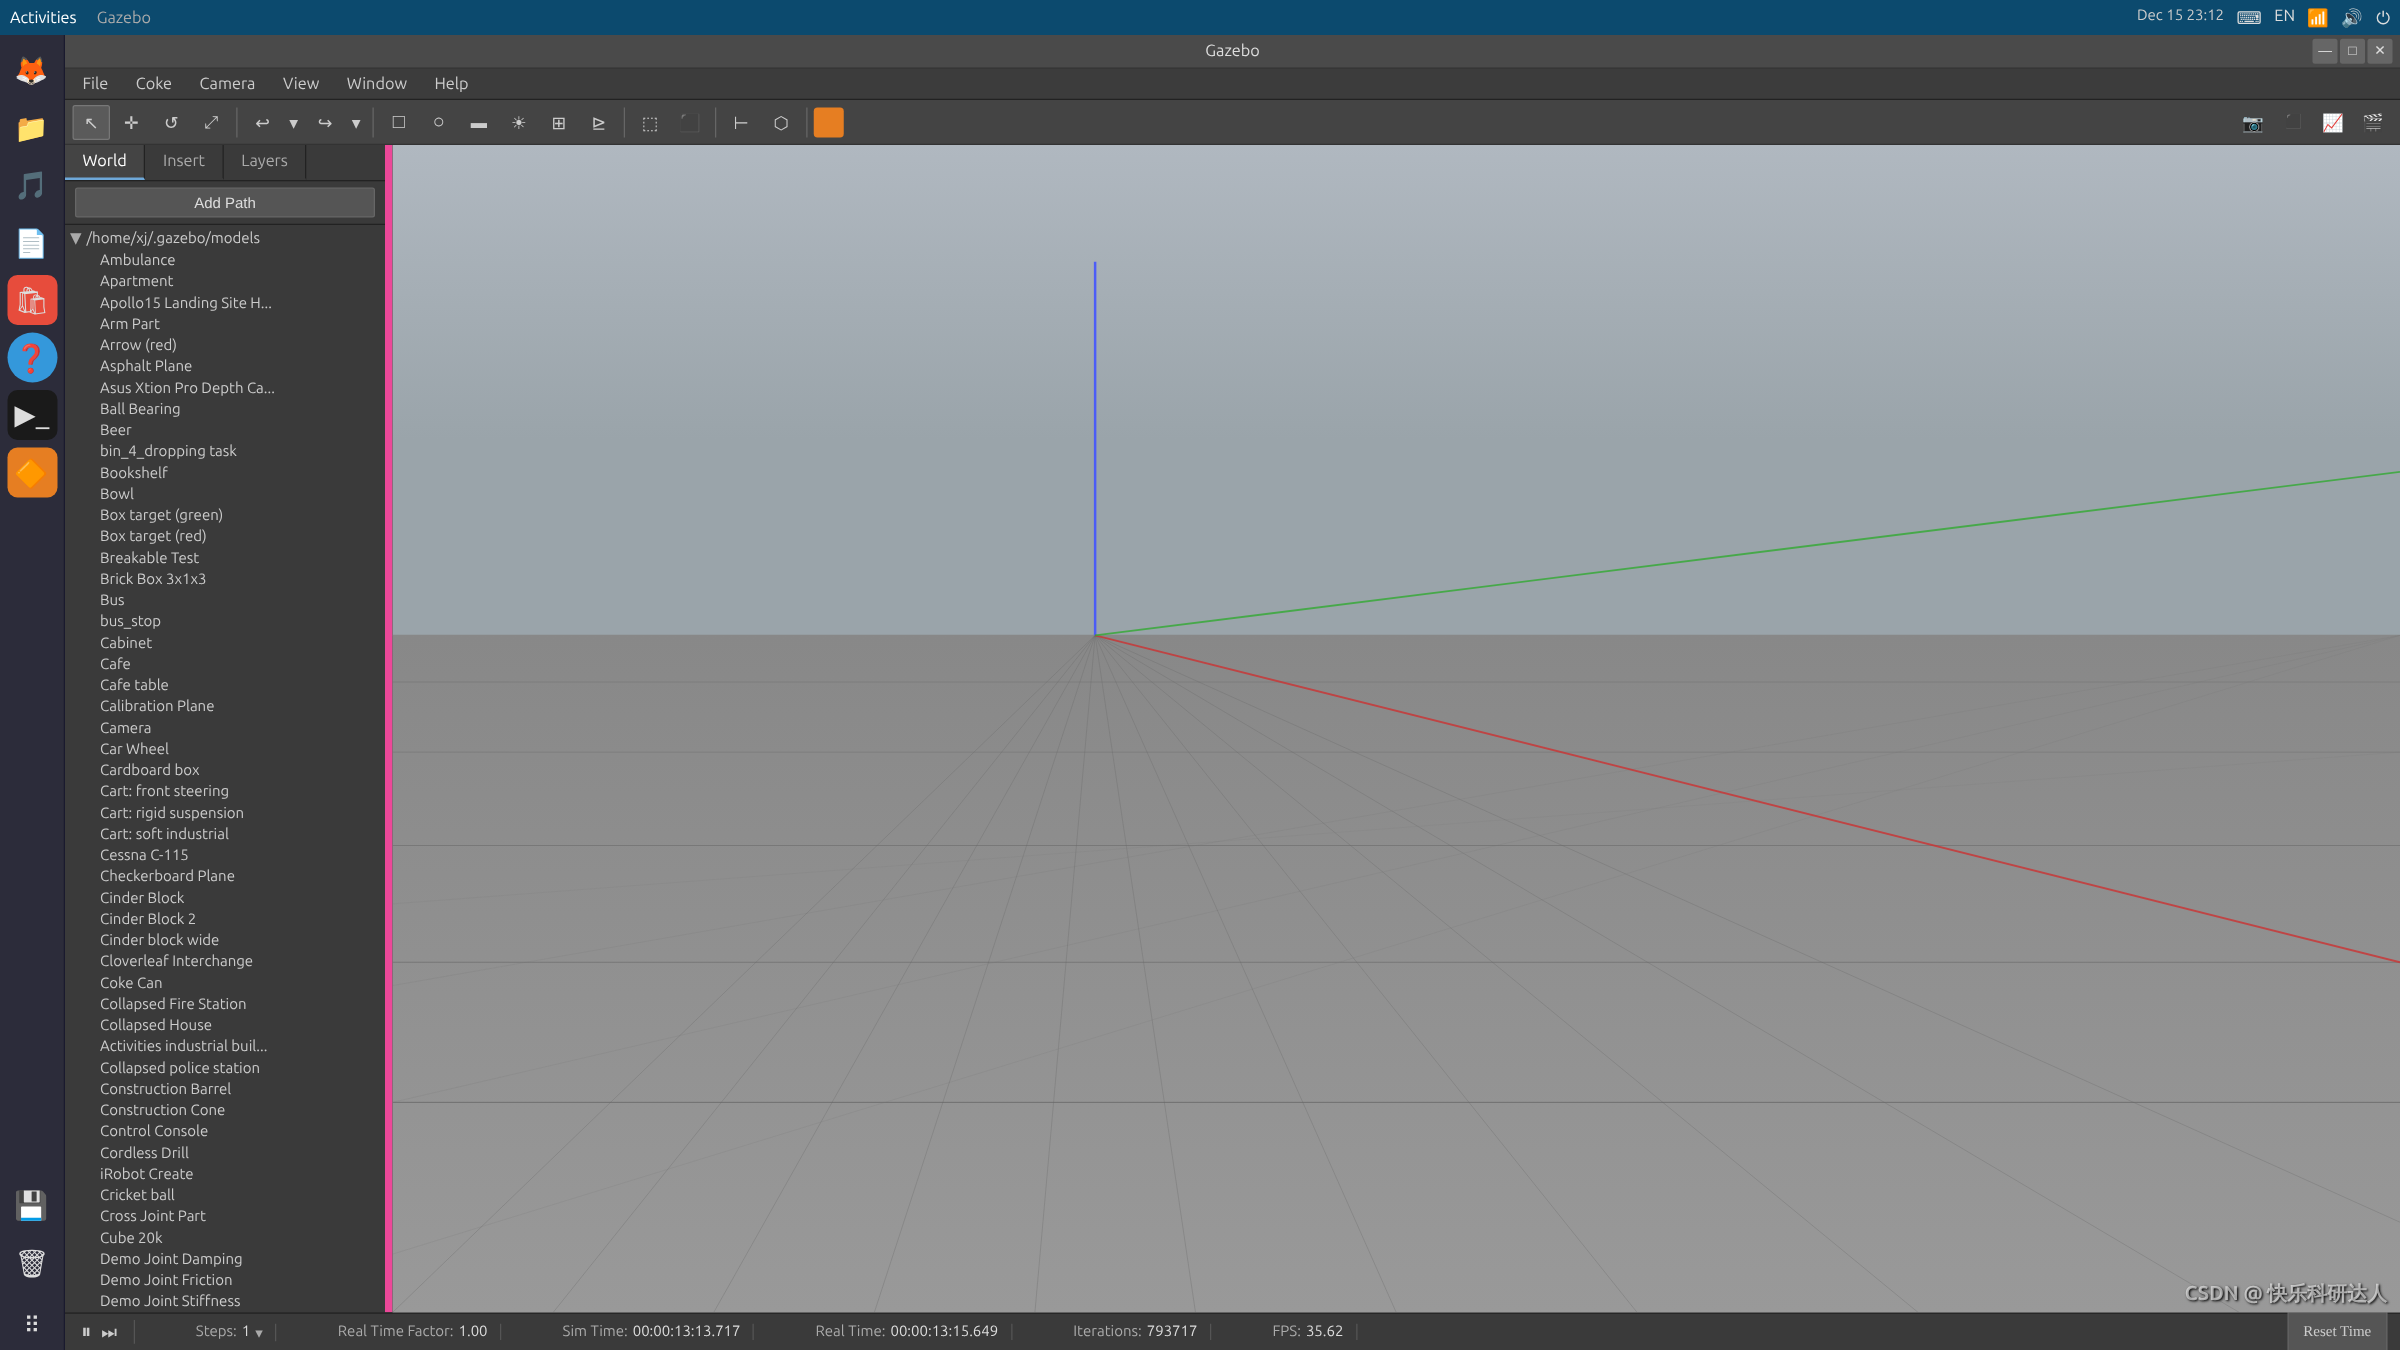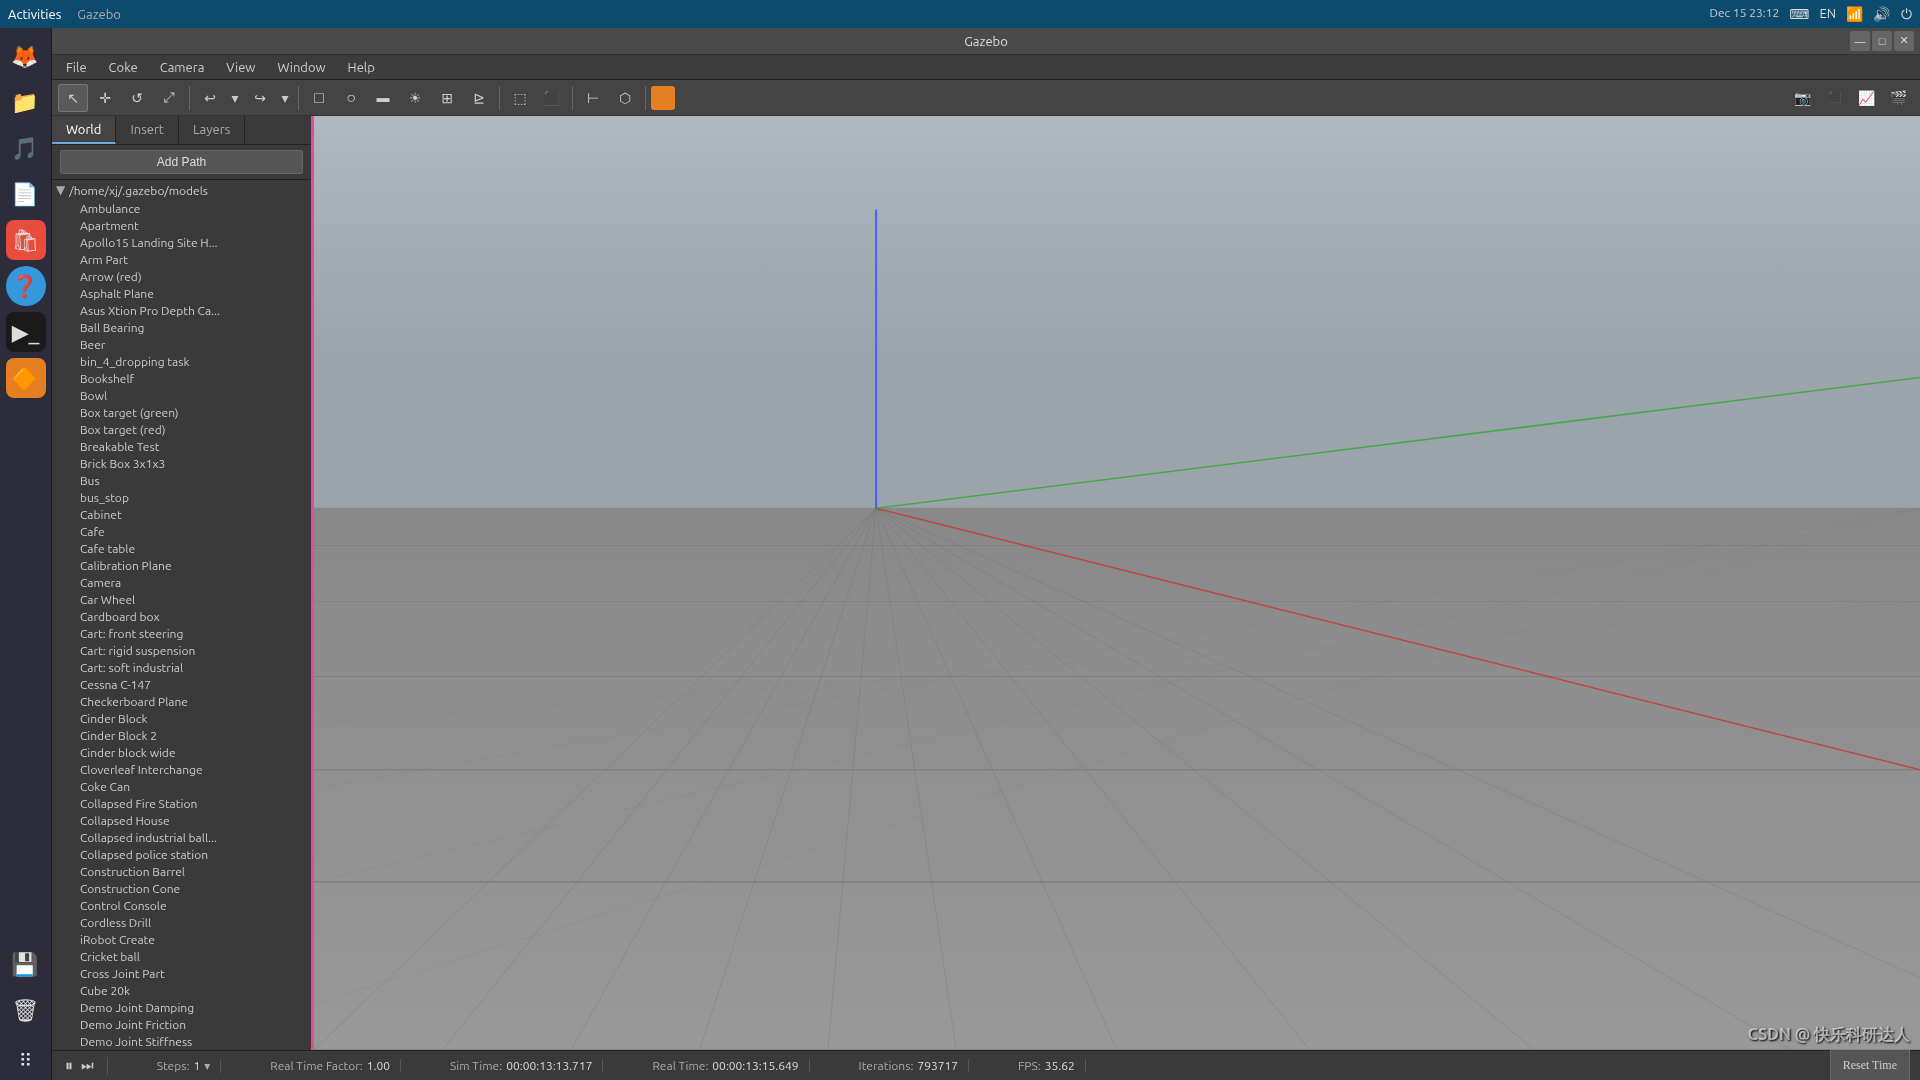--- a/index.html
+++ b/index.html
@@ -69,21 +69,21 @@
       display: flex;
       width: 100%;
       height: calc(1080px - 32px - 28px - 40px - 30px);
     }
 
     
     #left-panel {
       width: 262px;
       min-width: 262px;
       background: #3a3a3a;
-      border-right: 3px solid #ec4899;
+      border-right: 6px solid #ec4899;
       display: flex;
       flex-direction: column;
       overflow: hidden;
     }
 
     
     #tabs {
       display: flex;
       background: #3a3a3a;
       border-bottom: 1px solid #222;
@@ -448,30 +448,30 @@
             <div class="tree-item">Cabinet</div>
             <div class="tree-item">Cafe</div>
             <div class="tree-item">Cafe table</div>
             <div class="tree-item">Calibration Plane</div>
             <div class="tree-item">Camera</div>
             <div class="tree-item">Car Wheel</div>
             <div class="tree-item">Cardboard box</div>
             <div class="tree-item">Cart: front steering</div>
             <div class="tree-item">Cart: rigid suspension</div>
             <div class="tree-item">Cart: soft industrial</div>
-            <div class="tree-item">Cessna C-147</div>
+            <div class="tree-item">Cessna C-115</div>
             <div class="tree-item">Checkerboard Plane</div>
             <div class="tree-item">Cinder Block</div>
             <div class="tree-item">Cinder Block 2</div>
             <div class="tree-item">Cinder block wide</div>
             <div class="tree-item">Cloverleaf Interchange</div>
             <div class="tree-item">Coke Can</div>
             <div class="tree-item">Collapsed Fire Station</div>
             <div class="tree-item">Collapsed House</div>
-            <div class="tree-item">Collapsed industrial ball...</div>
+            <div class="tree-item">Activities industrial buil...</div>
             <div class="tree-item">Collapsed police station</div>
             <div class="tree-item">Construction Barrel</div>
             <div class="tree-item">Construction Cone</div>
             <div class="tree-item">Control Console</div>
             <div class="tree-item">Cordless Drill</div>
             <div class="tree-item">iRobot Create</div>
             <div class="tree-item">Cricket ball</div>
             <div class="tree-item">Cross Joint Part</div>
             <div class="tree-item">Cube 20k</div>
             <div class="tree-item">Demo Joint Damping</div>

